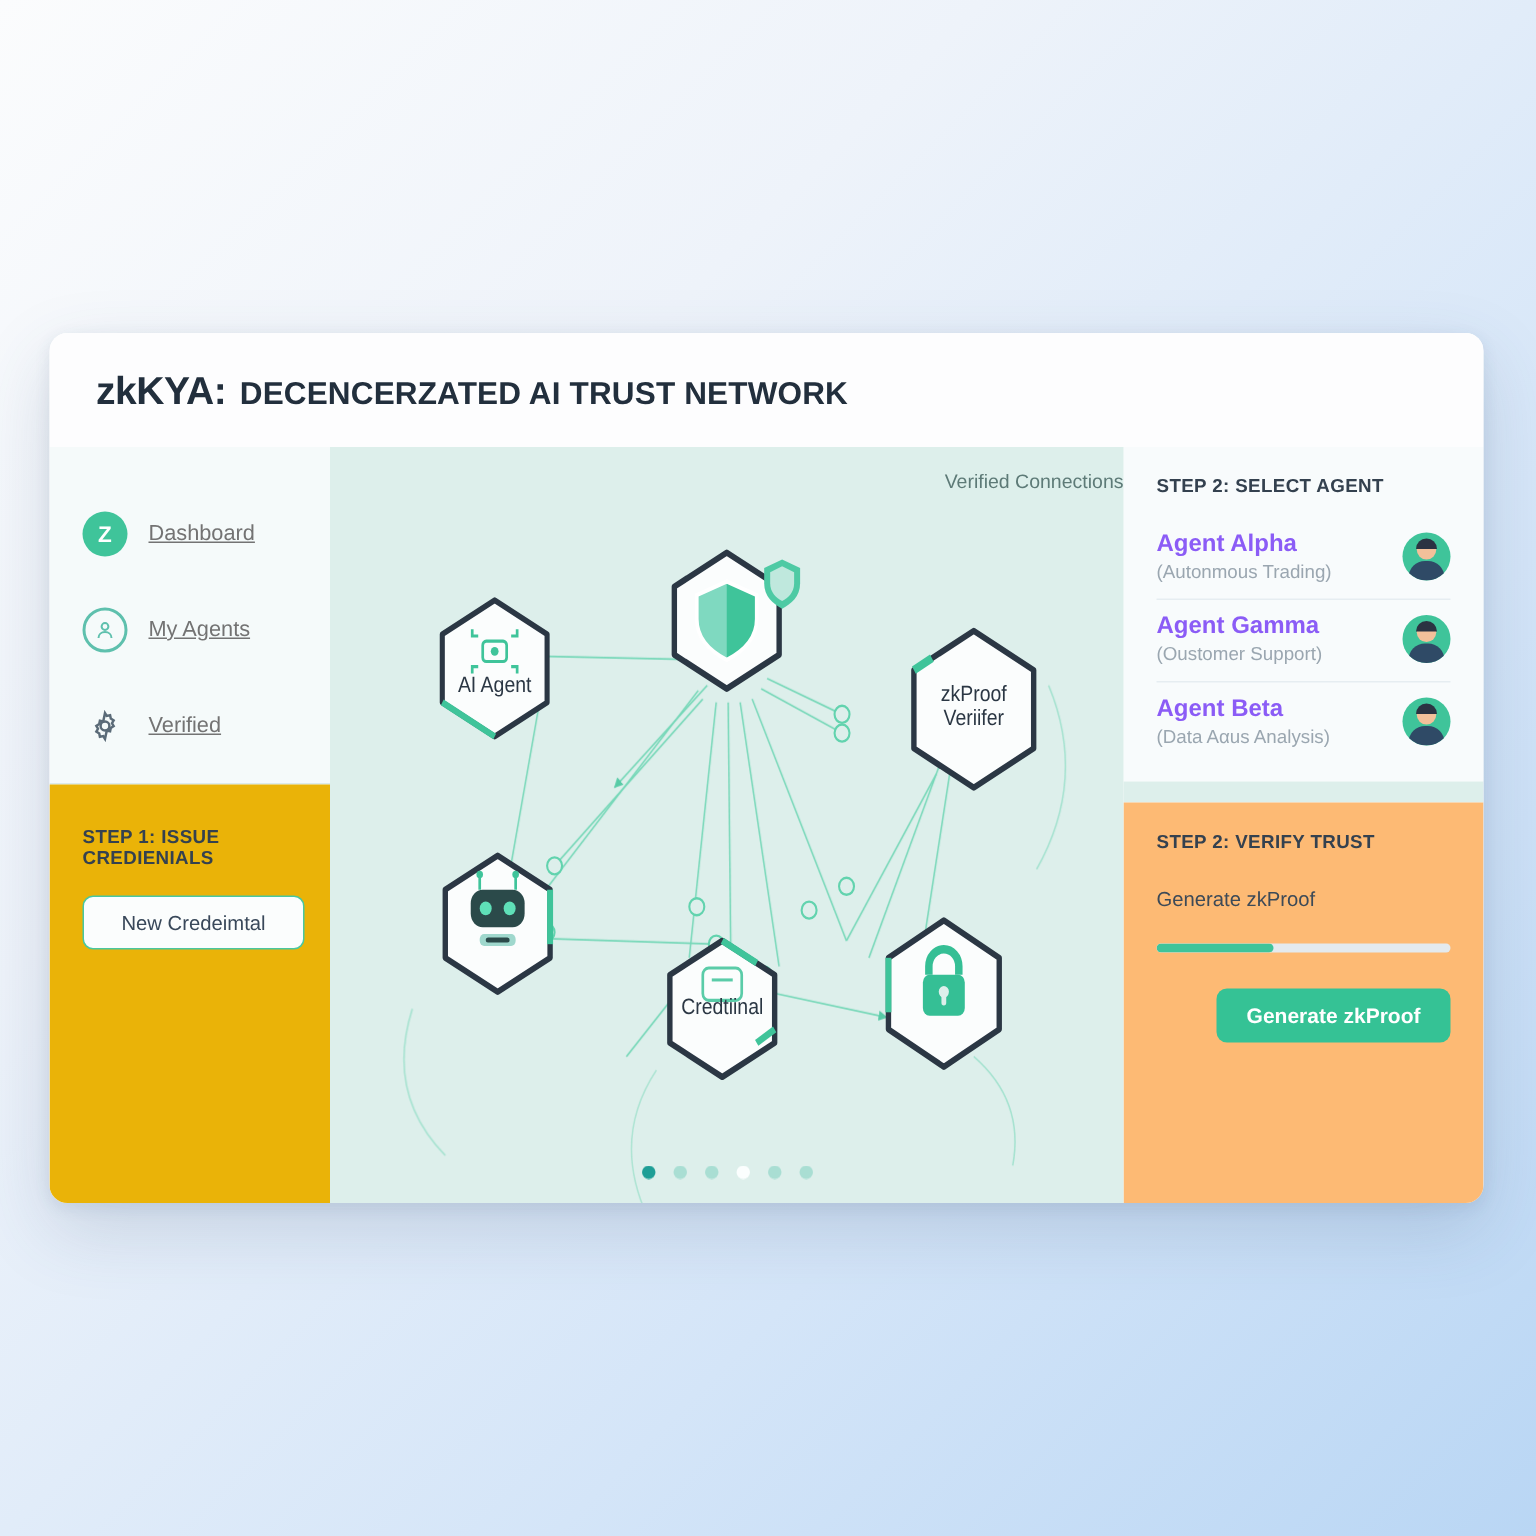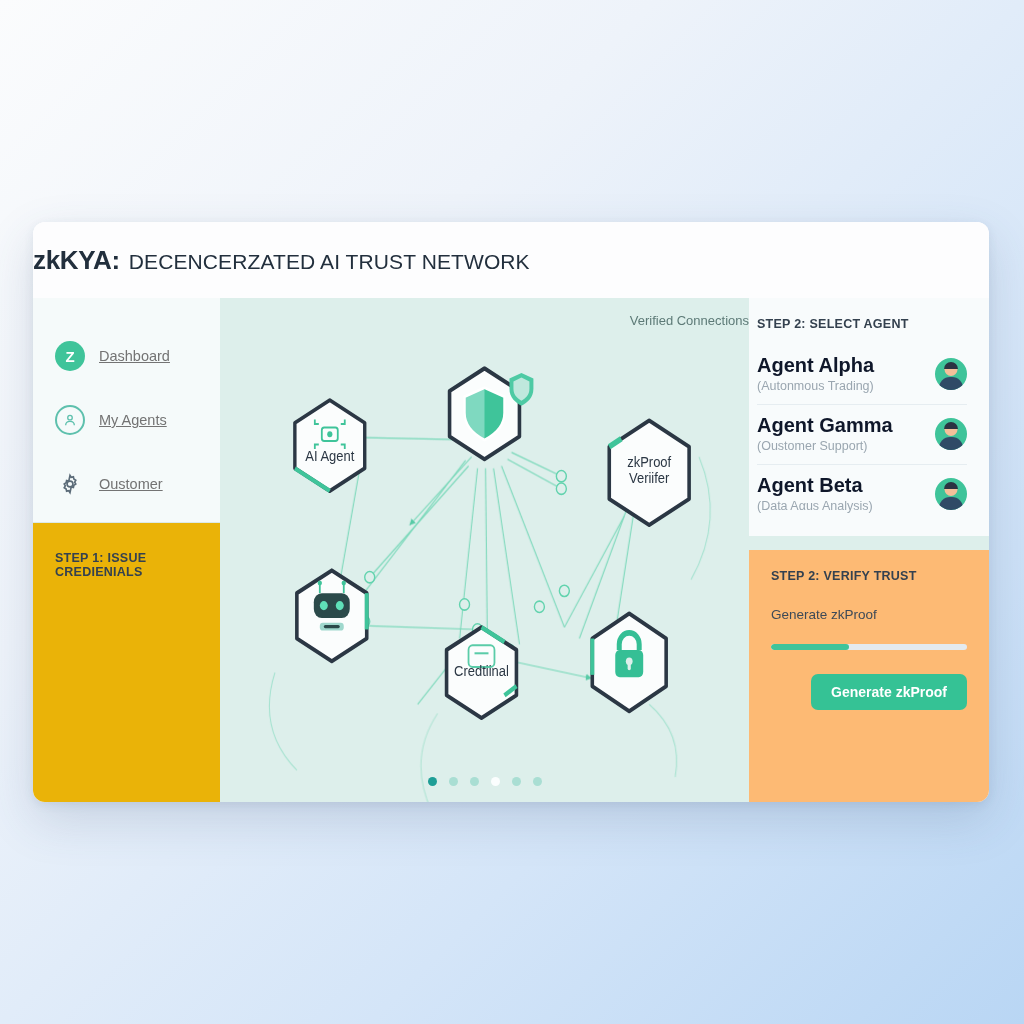--- a/index.html
+++ b/index.html
@@ -23,24 +23,25 @@
     box-shadow: 0 18px 48px rgba(60,85,120,.18), 0 3px 10px rgba(60,85,120,.10);
     overflow: hidden;
     display: flex; flex-direction: column;
   }
 
   
   #app-header {
     height: 76px; flex: 0 0 76px;
     background: #fdfdfe;
     display: flex; align-items: center;
+    padding-left: 31px;
   }
   .title-wrap { display: flex; align-items: baseline; gap: 9px; color: #222f3d; }
   .title-brand { font-size: 26px; font-weight: 700; letter-spacing: -.3px; }
-  .title-rest { font-size: 21px; font-weight: 400; letter-spacing: .1px; }
+  .title-rest { font-size: 21px; font-weight: 700; letter-spacing: .1px; }
 
   
   #app-body { flex: 1 1 auto; display: flex; min-height: 0; }
 
   
   #sidebar {
     width: 187px; flex: 0 0 187px;
     display: flex; flex-direction: column;
     background: #f5fafa;
   }
@@ -97,30 +98,30 @@
   #pager-dots {
     position: absolute; bottom: 16px; left: 0; right: 0;
     display: flex; justify-content: center; gap: 12px;
   }
   .dot { width: 9px; height: 9px; border-radius: 50%; background: #a9ded3; cursor: pointer; }
   .dot.active { background: #1e9e96; }
   .dot.light { background: #fbfefe; }
 
   
   #right-rail { width: 240px; flex: 0 0 240px; display: flex; flex-direction: column; }
-  #agent-panel { background: #f8fbfc; padding: 19px 22px 12px 8px; flex: 0 0 auto; }
+  #agent-panel { background: #f8fbfc; padding: 19px 22px 12px 22px; flex: 0 0 auto; }
   #agent-list { margin-top: 14px; }
   .agent-row {
     display: flex; align-items: center; justify-content: space-between;
     padding: 9px 0 11px 0; cursor: pointer;
     border-bottom: 1px solid #e6edf1;
   }
   .agent-row:last-child { border-bottom: none; }
   .agent-text { display: flex; flex-direction: column; gap: 2px; }
-  .agent-name { font-size: 20px; font-weight: 700; color: #0f172a; }
+  .agent-name { font-size: 16px; font-weight: 700; color: #8b5cf6; }
   .agent-role { font-size: 12.5px; color: #9aa6b0; }
   .avatar {
     width: 32px; height: 32px; flex: 0 0 32px; border-radius: 50%;
     background: #3fc49a; position: relative; overflow: hidden;
   }
   .avatar .av-head {
     position: absolute; left: 50%; top: 5px; transform: translateX(-50%);
     width: 13px; height: 13px; border-radius: 50%; background: #f3c09a;
   }
   .avatar .av-hair {
@@ -197,28 +198,29 @@
           <span class="nav-label">My Agents</span>
         </div>
 
         <div class="nav-item">
           <span class="nav-icon" style="color:#5b6b78">
             <svg width="22" height="22" viewBox="0 0 24 24" fill="none" stroke="currentColor" stroke-width="1.8">
               <circle cx="12" cy="12" r="3.2"></circle>
               <path d="M12 2.6l1.3 2.1 2.4-.5.5 2.4 2.1 1.3-1.2 2.1 1.2 2.1-2.1 1.3-.5 2.4-2.4-.5L12 21.4l-1.3-2.1-2.4.5-.5-2.4-2.1-1.3 1.2-2.1-1.2-2.1 2.1-1.3.5-2.4 2.4.5z"></path>
             </svg>
           </span>
-          <span class="nav-label">Oustomer</span>
+          <span class="nav-label">Verified</span>
         </div>
       </div>
 
       <div id="sidebar-divider"></div>
 
       <div id="step1-panel">
         <div class="panel-kicker">STEP 1: ISSUE CREDIENIALS</div>
+        <button id="new-credential-btn">New Credeimtal</button>
       </div>
     </div>
 
     <div id="canvas">
       <div id="canvas-title">Verified Connections</div>
 
       <svg id="graph-svg" viewBox="0 0 530 444" preserveAspectRatio="none">
         <defs>
           <marker id="arrow" markerWidth="7" markerHeight="7" refX="5.6" refY="3" orient="auto">
             <path d="M0,0 L6,3 L0,6 z" fill="#3fc49a"></path>

